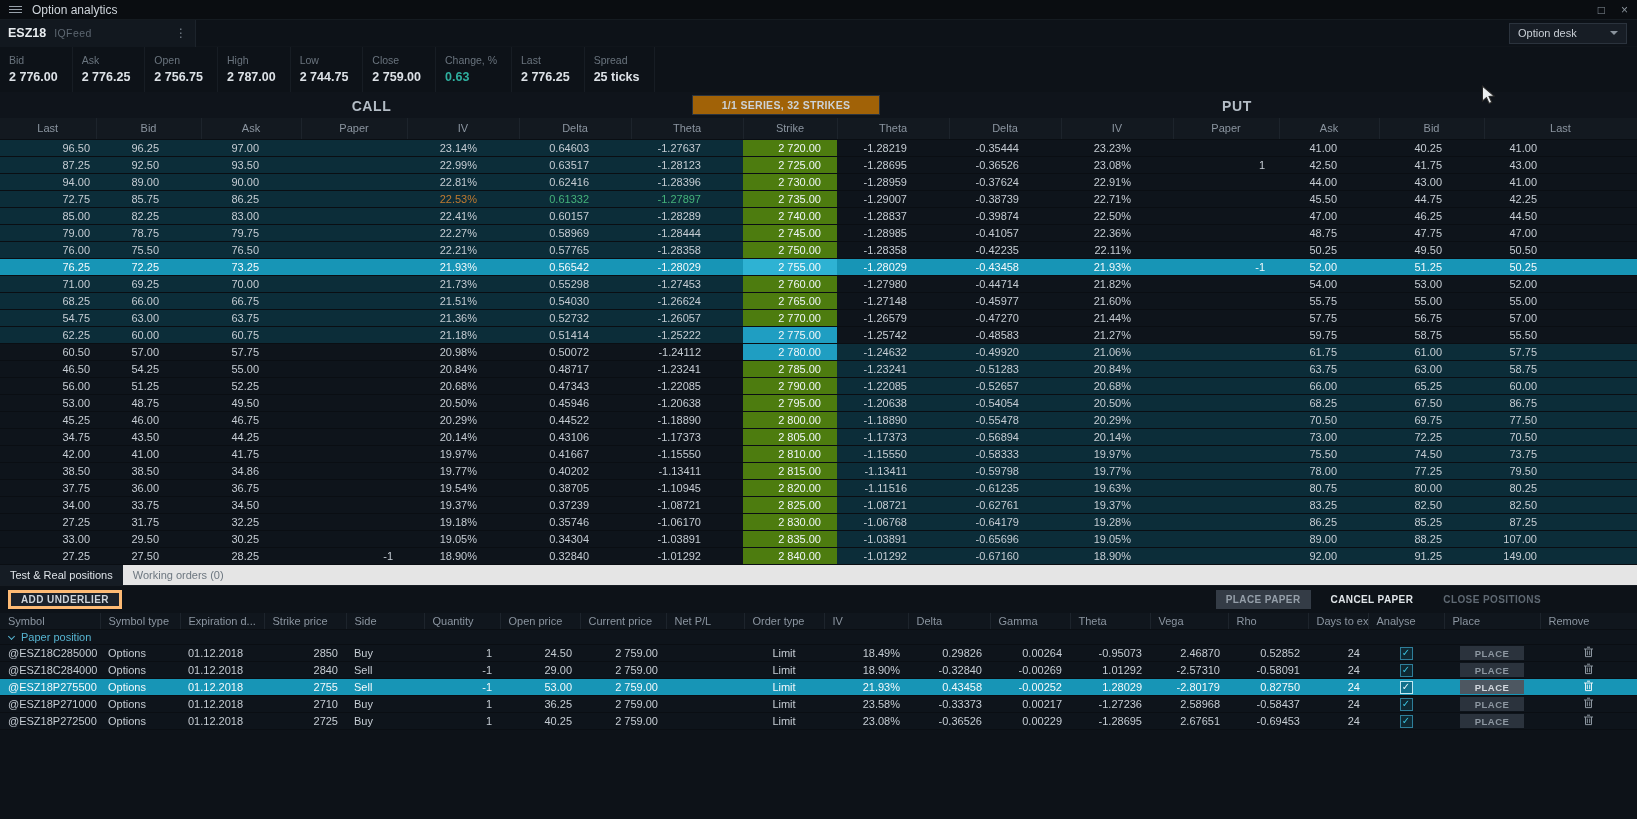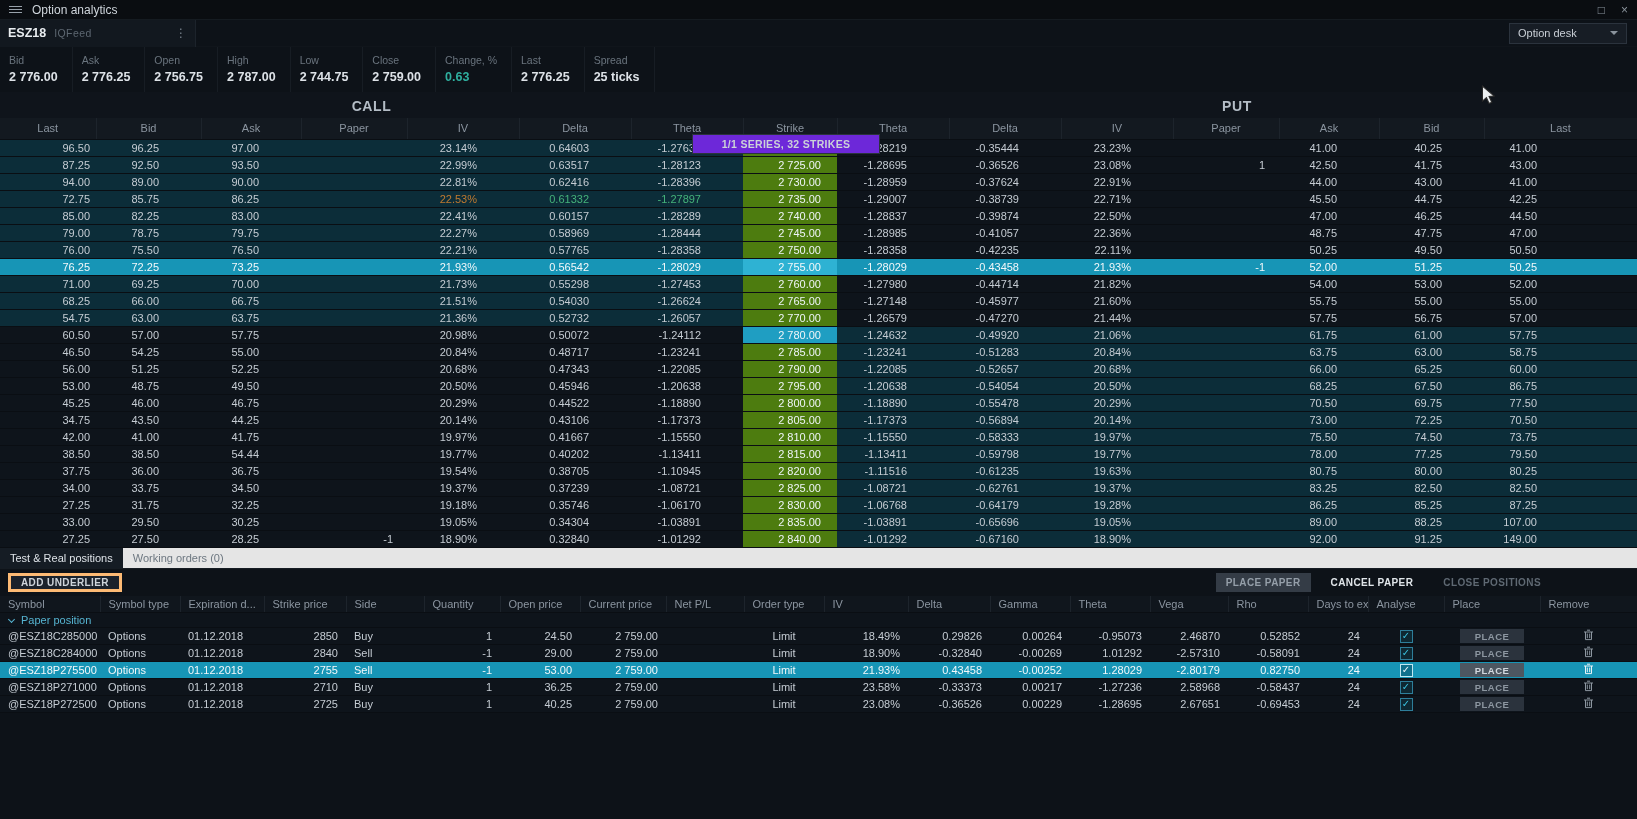--- a/index.html
+++ b/index.html
@@ -36,23 +36,23 @@
   .qfield { padding:7px 14px 0 9px; border-right:1px solid #171d24; }
   .qfield .ql { font-size:10.5px; color:#6a747e; margin-bottom:4px; white-space:nowrap; }
   .qfield .qv { font-size:12.5px; font-weight:bold; color:#dde2e7; white-space:nowrap; }
   .qfield.green .qv { color:#2faf9f; }
 
   
   .chainbar { height:26px; background:#0f141b; position:relative; }
   .sidelabel { position:absolute; top:6px; font-weight:bold; font-size:14px; color:#b4bdc6; letter-spacing:.6px; text-align:center; }
   .sidelabel.call { left:0; width:743px; }
   .sidelabel.put { left:837px; width:800px; }
-  .seriesbtn { position:absolute; left:692px; top:3px; width:188px; height:20px; background:#6d28d9;
+  .seriesbtn { position:absolute; left:692px; top:3px; width:188px; height:20px; background:#a16207;
     border:1px solid #2b333d; color:#ccd2d8; font-size:10.5px; font-weight:bold; letter-spacing:.3px;
-    display:flex; align-items:center; justify-content:center; font-family:inherit;margin-top:39px; }
+    display:flex; align-items:center; justify-content:center; font-family:inherit; }
 
   
   table.chain { width:1637px; border-collapse:collapse; table-layout:fixed; }
   .chain th { height:21px; background:#131920; color:#8b95a0; font-weight:normal; font-size:11px;
     border-right:1px solid #1d242c; border-bottom:1px solid #0a0e13; text-align:center; white-space:nowrap; overflow:hidden; }
   .chain td { height:17px; font-size:11px; color:#c5ccd3; text-align:right; padding-right:42px;
     border-bottom:1px solid #0a0e13; background:#0e141b; white-space:nowrap; overflow:hidden; }
   .chain td:first-child { padding-right:6px; }
   .chain td:last-child { padding-right:100px; }
   .chain td[data-name="call-paper-cell"], .chain td[data-name="put-paper-cell"] { padding-right:14px; }
@@ -394,20 +394,37 @@
         <td class="strike" data-name="strike-cell">2 770.00</td>
         <td data-name="put-theta-cell">-1.26579</td>
         <td data-name="put-delta-cell">-0.47270</td>
         <td data-name="put-iv-cell">21.44%</td>
         <td data-name="put-paper-cell"></td>
         <td data-name="put-ask-cell">57.75</td>
         <td data-name="put-bid-cell">56.75</td>
         <td data-name="put-last-cell">57.00</td>
       </tr>
       <tr data-name="chain-row">
+        <td class="itm" data-name="call-last-cell">62.25</td>
+        <td class="itm" data-name="call-bid-cell">60.00</td>
+        <td class="itm" data-name="call-ask-cell">60.75</td>
+        <td class="itm" data-name="call-paper-cell"></td>
+        <td class="itm" data-name="call-iv-cell">21.18%</td>
+        <td class="itm" data-name="call-delta-cell">0.51414</td>
+        <td class="itm" data-name="call-theta-cell">-1.25222</td>
+        <td class="strike atm" data-name="strike-cell">2 775.00</td>
+        <td data-name="put-theta-cell">-1.25742</td>
+        <td data-name="put-delta-cell">-0.48583</td>
+        <td data-name="put-iv-cell">21.27%</td>
+        <td data-name="put-paper-cell"></td>
+        <td data-name="put-ask-cell">59.75</td>
+        <td data-name="put-bid-cell">58.75</td>
+        <td data-name="put-last-cell">55.50</td>
+      </tr>
+      <tr data-name="chain-row">
         <td data-name="call-last-cell">60.50</td>
         <td data-name="call-bid-cell">57.00</td>
         <td data-name="call-ask-cell">57.75</td>
         <td data-name="call-paper-cell"></td>
         <td data-name="call-iv-cell">20.98%</td>
         <td data-name="call-delta-cell">0.50072</td>
         <td data-name="call-theta-cell">-1.24112</td>
         <td class="strike atm" data-name="strike-cell">2 780.00</td>
         <td class="itm" data-name="put-theta-cell">-1.24632</td>
         <td class="itm" data-name="put-delta-cell">-0.49920</td>
@@ -515,21 +532,21 @@
         <td class="itm" data-name="put-delta-cell">-0.58333</td>
         <td class="itm" data-name="put-iv-cell">19.97%</td>
         <td class="itm" data-name="put-paper-cell"></td>
         <td class="itm" data-name="put-ask-cell">75.50</td>
         <td class="itm" data-name="put-bid-cell">74.50</td>
         <td class="itm" data-name="put-last-cell">73.75</td>
       </tr>
       <tr data-name="chain-row">
         <td data-name="call-last-cell">38.50</td>
         <td data-name="call-bid-cell">38.50</td>
-        <td data-name="call-ask-cell">54.44</td>
+        <td data-name="call-ask-cell">34.86</td>
         <td data-name="call-paper-cell"></td>
         <td data-name="call-iv-cell">19.77%</td>
         <td data-name="call-delta-cell">0.40202</td>
         <td data-name="call-theta-cell">-1.13411</td>
         <td class="strike" data-name="strike-cell">2 815.00</td>
         <td class="itm" data-name="put-theta-cell">-1.13411</td>
         <td class="itm" data-name="put-delta-cell">-0.59798</td>
         <td class="itm" data-name="put-iv-cell">19.77%</td>
         <td class="itm" data-name="put-paper-cell"></td>
         <td class="itm" data-name="put-ask-cell">78.00</td>

